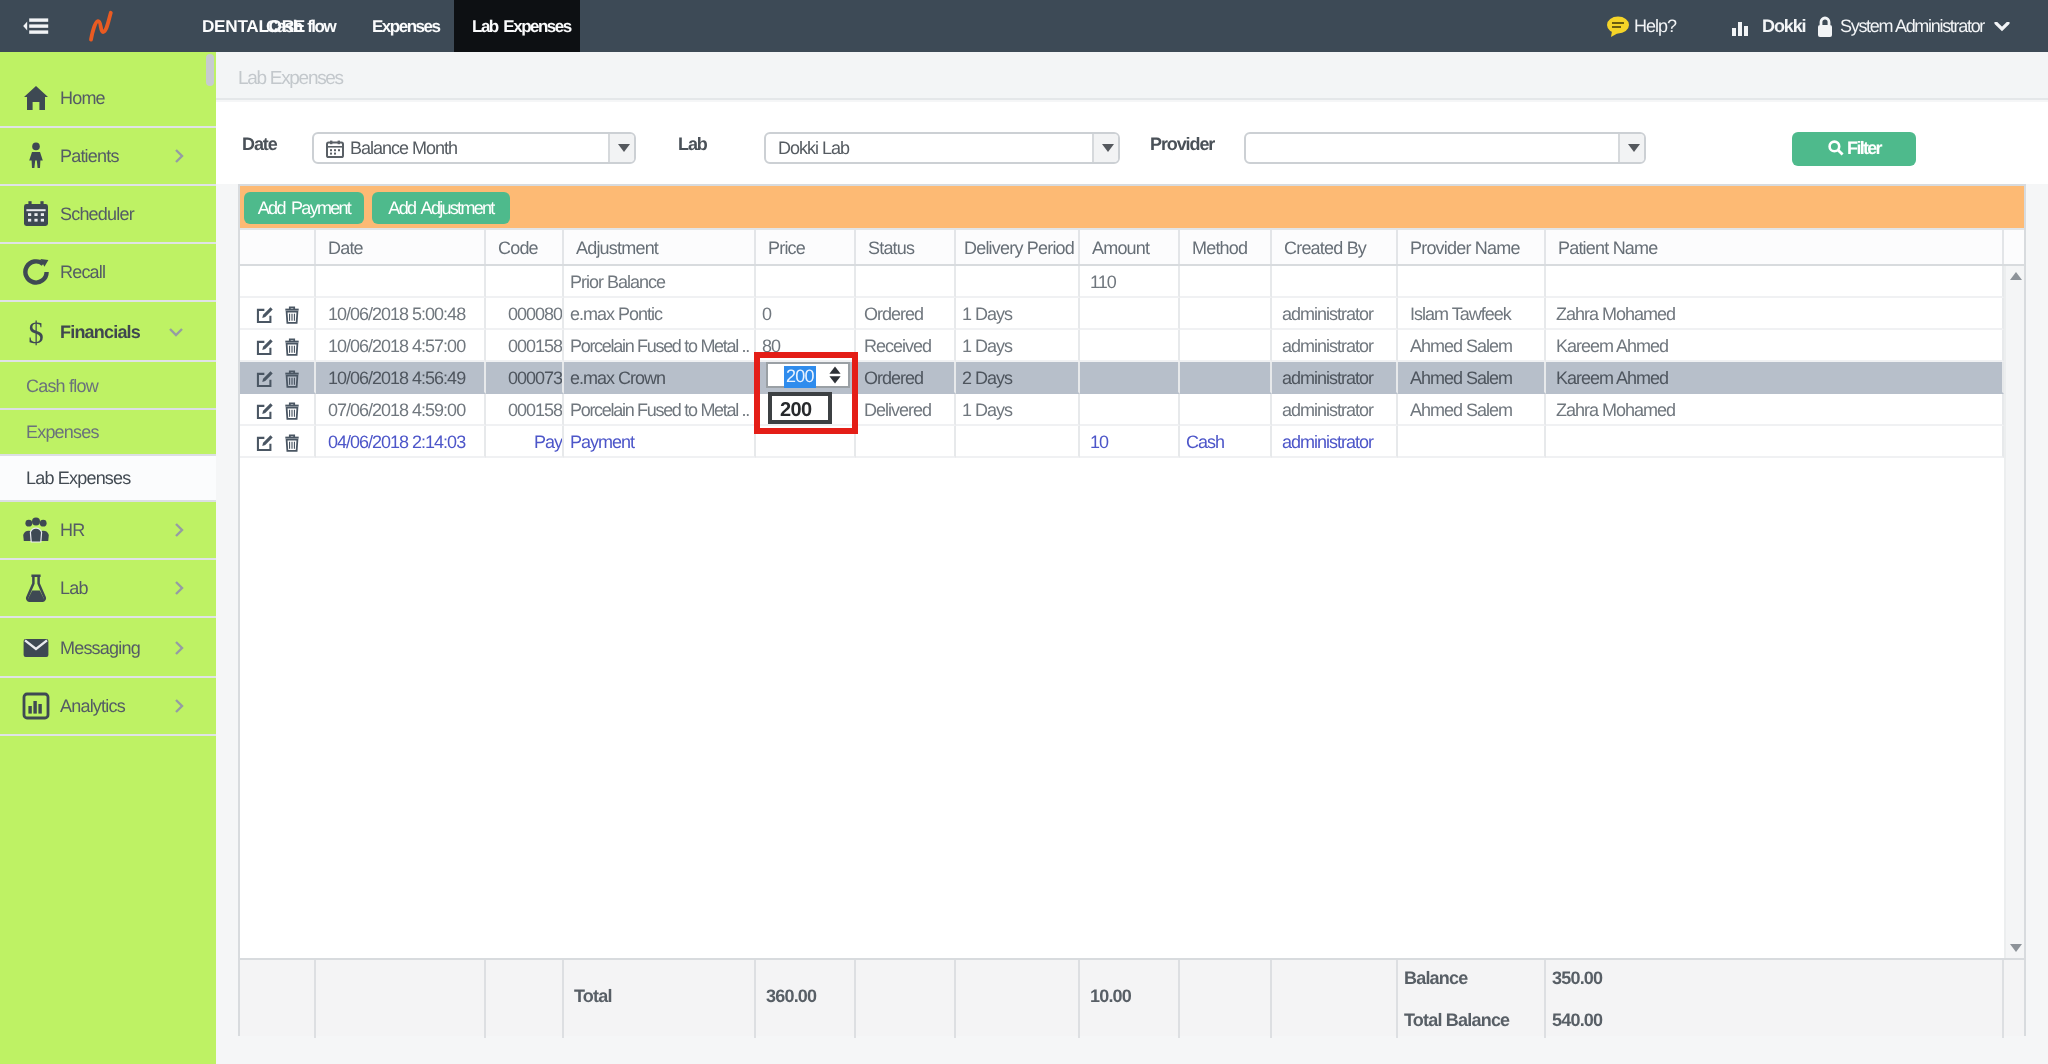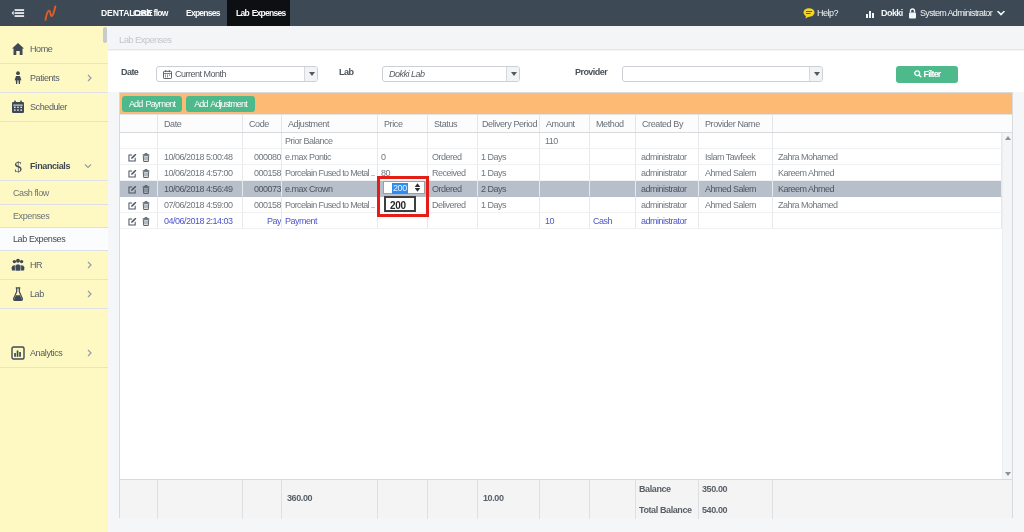--- a/index.html
+++ b/index.html
@@ -6,21 +6,21 @@
 body{font-family:"Liberation Sans",sans-serif;position:relative;background:#f5f6f7;}
 .abs{position:absolute;}
 
 #topbar{position:absolute;left:0;top:0;width:1024px;height:26px;background:#3d4a56;}
 #topbar .tab{position:absolute;top:0;height:26px;line-height:26px;color:#fafbfc;font-size:8.5px;letter-spacing:-0.75px;word-spacing:1.2px;font-weight:bold;text-align:center;white-space:nowrap;}
 #tab-black{position:absolute;left:227px;top:0;width:63px;height:26px;background:#0d1013;}
 #logo-text{position:absolute;left:61px;top:0;height:26px;line-height:27px;color:#fbfcfd;font-size:8.6px;font-weight:bold;letter-spacing:-0.15px;margin-left:40px;}
 #nav-right{position:absolute;left:0;top:0;width:1024px;height:26px;color:#f2f4f6;font-size:9px;letter-spacing:-0.5px;}
 #nav-right span{position:absolute;top:0;height:26px;line-height:27px;white-space:nowrap;}
 
-#sidebar{position:absolute;left:0;top:26px;width:108px;height:506px;background:#fef9c3;}
+#sidebar{position:absolute;left:0;top:26px;width:108px;height:506px;background:#bef264;}
 .sbitem{position:absolute;left:0;width:108px;border-bottom:1px solid #e0e3e6;}
 .sbitem .txt{position:absolute;left:30px;top:50%;transform:translateY(-50%);font-size:9px;letter-spacing:-0.4px;color:#545c65;}
 .sbitem .chev{position:absolute;right:16px;top:50%;transform:translateY(-50%);}
 .sbsub{position:absolute;left:0;width:108px;border-bottom:1px solid #dcdfe3;font-size:9px;letter-spacing:-0.4px;color:#6a727b;}
 .sbsub .txt{position:absolute;left:13px;top:50%;transform:translateY(-50%);}
 .sbicon{position:absolute;left:11px;top:50%;transform:translateY(-50%);width:14px;height:14px;}
 #titlebar{position:absolute;left:108px;top:26px;width:916px;height:24px;background:#f3f5f6;border-bottom:1px solid #e4e7e9;}
 #titlebar span{position:absolute;left:11px;top:8px;font-size:9.5px;color:#c3c8cc;letter-spacing:-0.65px;}
 #filterband{position:absolute;left:108px;top:51px;width:916px;height:41px;background:#fff;}
 .flabel{position:absolute;font-size:9px;font-weight:bold;letter-spacing:-0.4px;color:#4a5158;top:16px;letter-spacing:-0.55px;}
@@ -139,20 +139,27 @@
           <rect x="3" y="6.6" width="1.6" height="1.4"></rect>
           <rect x="6.2" y="6.6" width="1.6" height="1.4"></rect>
           <rect x="9.4" y="6.6" width="1.6" height="1.4"></rect>
           <rect x="3" y="9.4" width="1.6" height="1.4"></rect>
           <rect x="6.2" y="9.4" width="1.6" height="1.4"></rect>
           <rect x="9.4" y="9.4" width="1.6" height="1.4"></rect>
         </g>
       </svg>
     <span class="txt">Scheduler</span>
   </div>
+  <div class="sbitem" style="top:96px;height:29px;">
+    <svg class="sbicon" viewBox="0 0 14 14">
+        <path d="M12.3 7 A5.3 5.3 0 1 1 10.6 3.1" fill="none" stroke="#3e4953" stroke-width="2.2"></path>
+        <path d="M9.2 0.5 L13.2 1 L11.2 4.4 Z" fill="#3e4953"></path>
+      </svg>
+    <span class="txt">Recall</span>
+  </div>
   <div class="sbitem" style="top:125px;height:30px;">
     <svg class="sbicon" viewBox="0 0 14 14">
         <text x="7" y="12.5" font-size="15.5" fill="#3e4953" text-anchor="middle" font-family="Liberation Serif">$</text>
       </svg>
     <span class="txt" style="font-weight:bold;color:#3f474f;">Financials</span>
       <svg class="chev" width="8" height="5" viewBox="0 0 8 5">
         <path d="M1 1 L4 4 L7 1" fill="none" stroke="#959ca3" stroke-width="1.2"></path>
       </svg>
   </div>
   <div class="sbsub" style="top:155px;height:24px;">
@@ -179,20 +186,30 @@
       <svg class="chev" width="5" height="8" viewBox="0 0 5 8">
         <path d="M1 1 L4 4 L1 7" fill="none" stroke="#959ca3" stroke-width="1.2"></path>
       </svg>
   </div>
   <div class="sbitem" style="top:254px;height:29px;">
     <svg class="sbicon" viewBox="0 0 14 14">
         <path d="M4.7 0.9 h4.6 M5.7 0.9 V4.7 L2.7 11.6 a1.3 1.3 0 0 0 1.2 1.8 h6.2 a1.3 1.3 0 0 0 1.2 -1.8 L8.3 4.7 V0.9" fill="none" stroke="#3e4953" stroke-width="1.25"></path>
         <path d="M5.1 8.3 h3.8 L10.8 12 a0.8 0.8 0 0 1 -0.7 1.1 H3.9 a0.8 0.8 0 0 1 -0.7 -1.1 Z" fill="#3e4953"></path>
       </svg>
     <span class="txt">Lab</span>
+      <svg class="chev" width="5" height="8" viewBox="0 0 5 8">
+        <path d="M1 1 L4 4 L1 7" fill="none" stroke="#959ca3" stroke-width="1.2"></path>
+      </svg>
+  </div>
+  <div class="sbitem" style="top:283px;height:30px;">
+    <svg class="sbicon" viewBox="0 0 14 14">
+        <rect x="0.8" y="2.5" width="12.4" height="9" rx="1" fill="#3e4953"></rect>
+        <path d="M1.5 3.2 L7 7.5 L12.5 3.2" fill="none" stroke="#e9ebee" stroke-width="1.2"></path>
+      </svg>
+    <span class="txt">Messaging</span>
       <svg class="chev" width="5" height="8" viewBox="0 0 5 8">
         <path d="M1 1 L4 4 L1 7" fill="none" stroke="#959ca3" stroke-width="1.2"></path>
       </svg>
   </div>
   <div class="sbitem" style="top:313px;height:29px;">
     <svg class="sbicon" viewBox="0 0 14 14">
         <rect x="1" y="1" width="12" height="12" rx="1.5" fill="none" stroke="#3e4953" stroke-width="1.4"></rect>
         <g fill="#3e4953">
           <rect x="3.2" y="7" width="1.7" height="3.8"></rect>
           <rect x="5.7" y="4.5" width="1.7" height="6.3"></rect>
@@ -218,25 +235,25 @@
       <rect x="5.8" y="0.3" width="1.2" height="1.8" fill="#5a6066"></rect>
       <rect x="1" y="3" width="7" height="0.8" fill="#5a6066"></rect>
       <g fill="#5a6066">
         <rect x="2" y="4.6" width="1" height="1"></rect>
         <rect x="4" y="4.6" width="1" height="1"></rect>
         <rect x="6" y="4.6" width="1" height="1"></rect>
         <rect x="2" y="6.3" width="1" height="1"></rect>
         <rect x="4" y="6.3" width="1" height="1"></rect>
       </g>
     </svg>
-  <span class="sval" style="left:18px;">Current Month</span>
+  <span class="sval" style="left:18px;">Balance Month</span>
   <div class="selbtn"></div>
 </div>
 <span class="flabel" style="left:339px;top:67px;">Lab</span>
-<div class="selbox" style="left:382px;top:66px;width:138px;font-style:italic;">
+<div class="selbox" style="left:382px;top:66px;width:178px;">
   <span class="sval">Dokki Lab</span>
   <div class="selbtn"></div>
 </div>
 <span class="flabel" style="left:575px;top:67px;">Provider</span>
 <div class="selbox" style="left:622px;top:66px;width:201px;">
   <div class="selbtn"></div>
 </div>
 <div class="greenbtn" style="left:896px;top:66px;width:62px;height:17px;line-height:17px;">
   <svg style="vertical-align:-1px;margin-right:2px;" width="8" height="8" viewBox="0 0 8 8">
       <circle cx="3.2" cy="3.2" r="2.4" fill="none" stroke="#fff" stroke-width="1.3"></circle>
@@ -254,20 +271,21 @@
       <div>Date</div>
       <div>Code</div>
       <div>Adjustment</div>
       <div>Price</div>
       <div>Status</div>
       <div>Delivery Period</div>
       <div>Amount</div>
       <div>Method</div>
       <div>Created By</div>
       <div>Provider Name</div>
+      <div>Patient Name</div>
       <div style="border-right:none;"></div>
   </div>
   <div id="gbody">
     <div class="brow grow">
       <div></div>
         <div></div>
         <div></div>
         <div>Prior Balance</div>
         <div></div>
         <div></div>
@@ -417,20 +435,23 @@
     <div id="vscroll">
       <div class="sarr" style="top:3px;border-bottom:4px solid #8d9399;"></div>
       <div class="sarr" style="bottom:3px;border-top:4px solid #8d9399;"></div>
     </div>
   </div>
   <div id="gfoot" class="grow">
     <div></div>
       <div></div>
       <div></div>
       <div>
+        <span class="one">Total</span>
+      </div>
+      <div>
         <span class="one">360.00</span>
       </div>
       <div></div>
       <div></div>
       <div>
         <span class="one">10.00</span>
       </div>
       <div></div>
       <div></div>
     <div>

